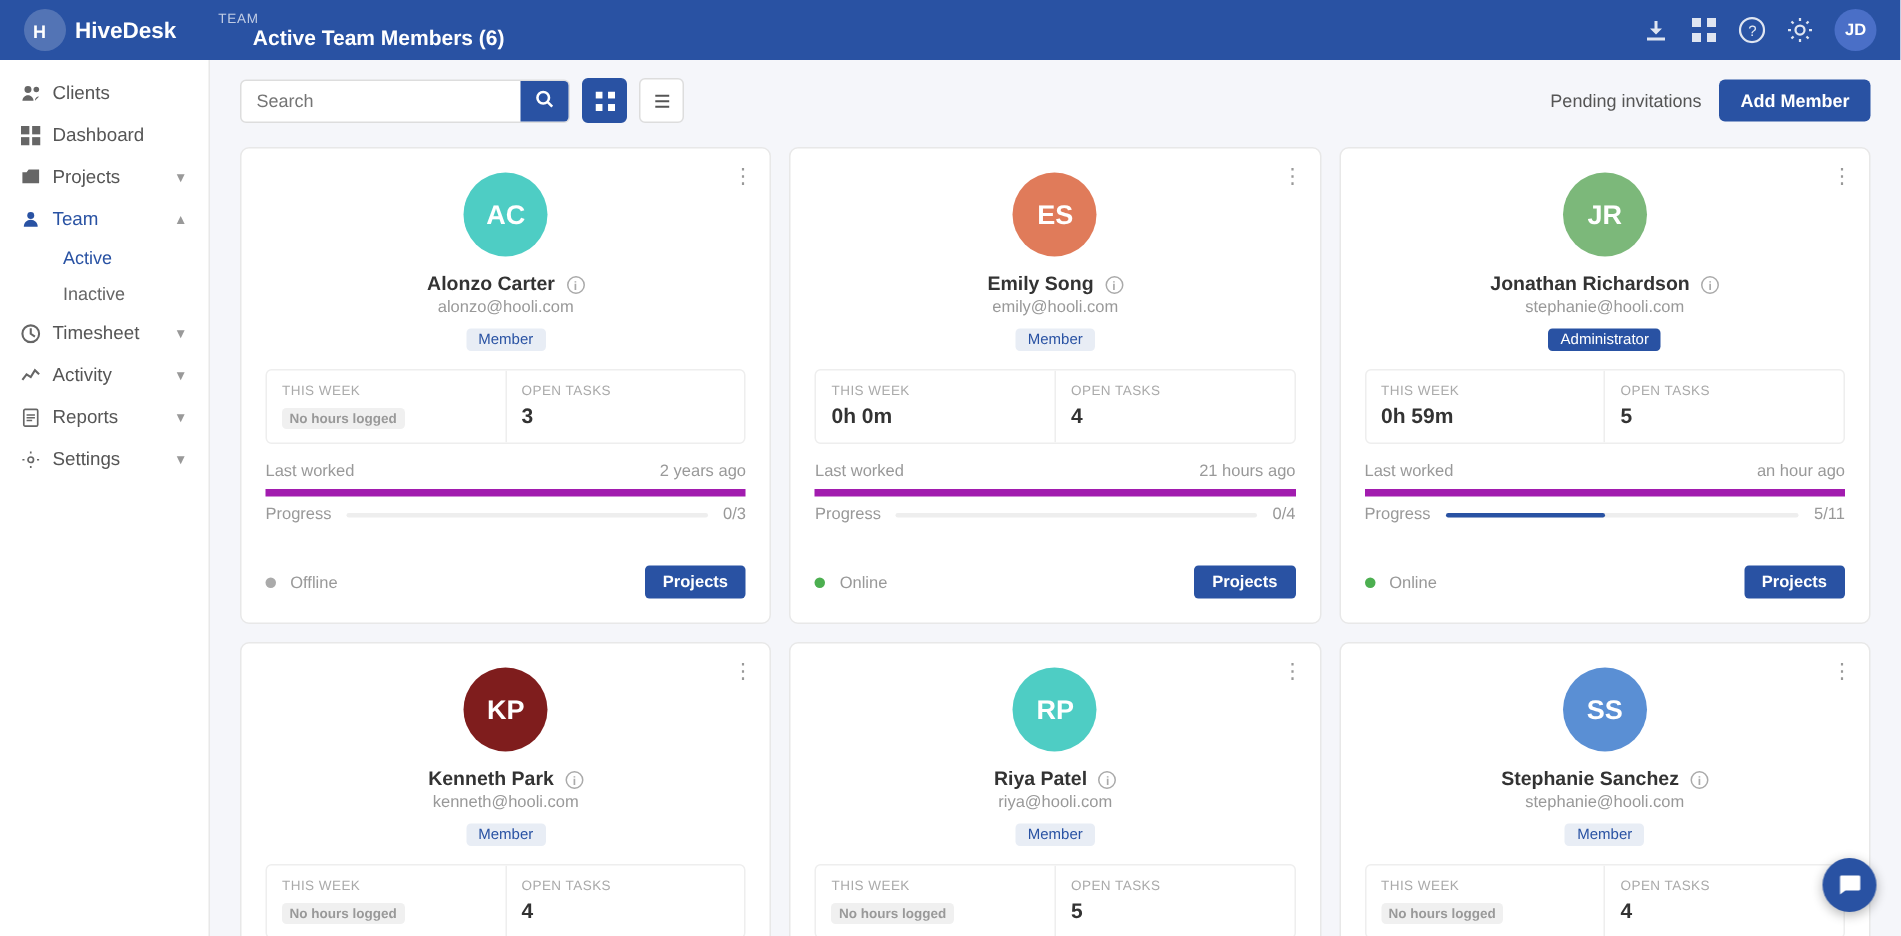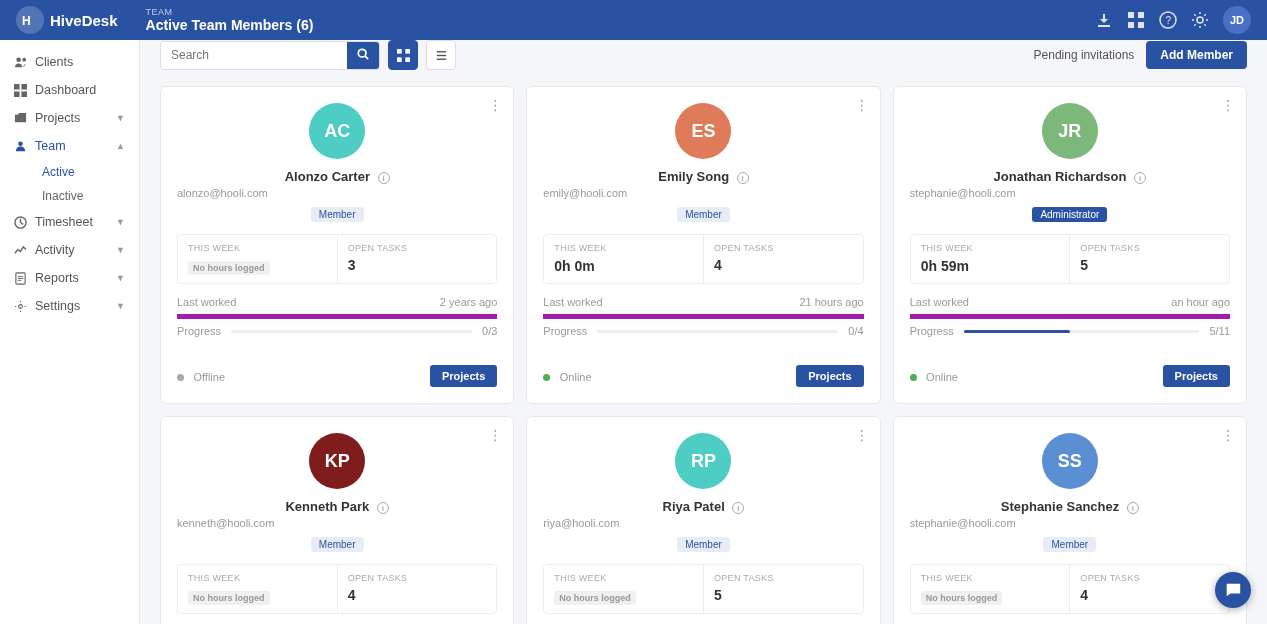--- a/index.html
+++ b/index.html
@@ -11,21 +11,21 @@
       color: white;
       height: 40px;
       display: flex;
       align-items: center;
       padding: 0 16px;
       flex-shrink: 0;
     }
     .logo { display: flex; align-items: center; gap: 6px; font-weight: 700; font-size: 15px; margin-right: 20px; }
     .logo-icon { width: 28px; height: 28px; }
     .team-label { font-size: 9px; text-transform: uppercase; color: rgba(255,255,255,0.7); letter-spacing: 0.5px; }
-    .page-title { font-size: 14px; font-weight: 600; color: white; }
+    .page-title { font-size: 14px; font-weight: 600; color: white; margin-left: 23px; }
     .nav-right { margin-left: auto; display: flex; align-items: center; gap: 14px; }
     .nav-icon { width: 18px; height: 18px; opacity: 0.85; cursor: pointer; }
     .user-avatar-nav { width: 28px; height: 28px; border-radius: 50%; background: #4a6fc7; color: white; display: flex; align-items: center; justify-content: center; font-size: 11px; font-weight: 600; cursor: pointer; }
 
     
     .main-layout { display: flex; flex: 1; overflow: hidden; }
 
     
     .sidebar {
       width: 140px;
@@ -45,21 +45,21 @@
       cursor: pointer;
       position: relative;
     }
     .sidebar-item.active { color: #2952a3; }
     .sidebar-item .chevron { margin-left: auto; font-size: 9px; color: #999; }
     .sidebar-sub { padding-left: 28px; }
     .sidebar-sub-item { padding: 5px 14px; font-size: 12px; color: #666; cursor: pointer; }
     .sidebar-sub-item.active { color: #2952a3; font-weight: 400; }
 
     
-    .content { flex: 1; overflow-y: auto; padding: 0 20px; }
+    .content { flex: 1; overflow-y: auto; padding: 12px 20px; }
 
     
     .toolbar { display: flex; align-items: center; gap: 8px; margin-bottom: 16px; }
     .search-box { display: flex; align-items: center; border: 1px solid #ddd; border-radius: 4px; background: white; flex: 0 0 220px; }
     .search-input { border: none; outline: none; padding: 6px 10px; font-size: 12px; color: #333; flex: 1; background: transparent; }
     .search-btn { background: #2952a3; border: none; border-radius: 0 3px 3px 0; padding: 6px 10px; cursor: pointer; color: white; font-size: 12px; }
     .view-btn { width: 30px; height: 30px; border: 1px solid #ddd; background: white; border-radius: 4px; display: flex; align-items: center; justify-content: center; cursor: pointer; font-size: 14px; color: #555; }
     .view-btn.active { background: #2952a3; color: white; border-color: #2952a3; }
     .toolbar-right { margin-left: auto; display: flex; align-items: center; gap: 12px; }
     .pending-link { font-size: 12px; color: #555; cursor: pointer; }
@@ -76,21 +76,21 @@
       position: relative;
     }
     .card-menu { position: absolute; top: 10px; right: 10px; color: #999; font-size: 14px; cursor: pointer; letter-spacing: 1px; }
     .card-avatar-wrap { display: flex; justify-content: center; margin-bottom: 10px; }
     .card-avatar {
       width: 56px; height: 56px; border-radius: 50%;
       display: flex; align-items: center; justify-content: center;
       font-size: 18px; font-weight: 700; color: white;
     }
     .card-name { text-align: center; font-size: 13px; font-weight: 600; color: #333; margin-bottom: 3px; }
-    .card-email { text-align: left; font-size: 11px; color: #999; margin-bottom: 8px; }
+    .card-email { text-align: center; font-size: 11px; color: #999; margin-bottom: 8px; }
     .card-badge { display: flex; justify-content: center; margin-bottom: 12px; }
     .badge {
       font-size: 10px; padding: 2px 8px; border-radius: 3px;
       font-weight: 500;
     }
     .badge-member { background: #e8edf5; color: #2952a3; }
     .badge-admin { background: #2952a3; color: white; }
 
     .stats-row { display: flex; gap: 0; margin-bottom: 12px; border: 1px solid #eee; border-radius: 4px; overflow: hidden; }
     .stat-box { flex: 1; padding: 8px 10px; border-right: 1px solid #eee; }

